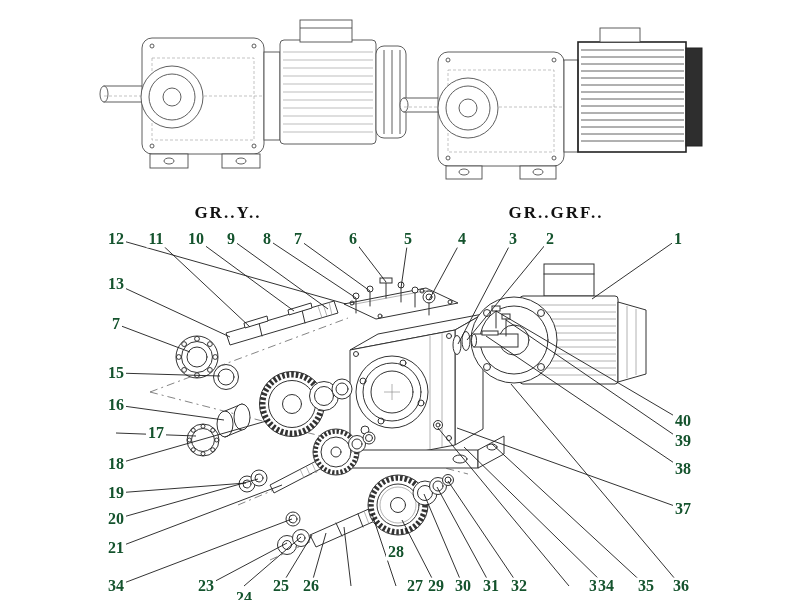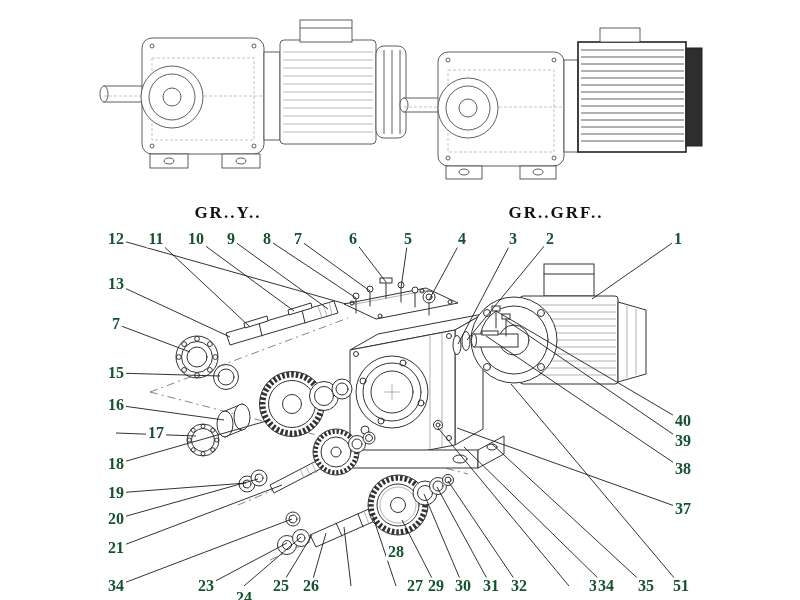--- a/index.html
+++ b/index.html
@@ -407,19 +407,19 @@
       <span class="callout" style="left: 311px; top: 586px;">26</span>
       <span class="callout" style="left: 369px; top: 586px; margin-left: 46px;">27</span>
       <span class="callout" style="left: 396px; top: 552px;">28</span>
       <span class="callout" style="left: 436px; top: 586px;">29</span>
       <span class="callout" style="left: 463px; top: 586px;">30</span>
       <span class="callout" style="left: 491px; top: 586px;">31</span>
       <span class="callout" style="left: 519px; top: 586px;">32</span>
       <span class="callout" style="left: 569px; top: 586px; margin-left: 28px;">33</span>
       <span class="callout" style="left: 606px; top: 586px;">34</span>
       <span class="callout" style="left: 646px; top: 586px;">35</span>
-      <span class="callout" style="left: 681px; top: 586px;">51</span>
+      <span class="callout" style="left: 681px; top: 586px;">36</span>
       <span class="callout" style="left: 683px; top: 509px;">37</span>
       <span class="callout" style="left: 683px; top: 469px;">38</span>
       <span class="callout" style="left: 683px; top: 441px;">39</span>
       <span class="callout" style="left: 683px; top: 421px;">40</span>
     </div>
 </div>
 
 </body></html>

